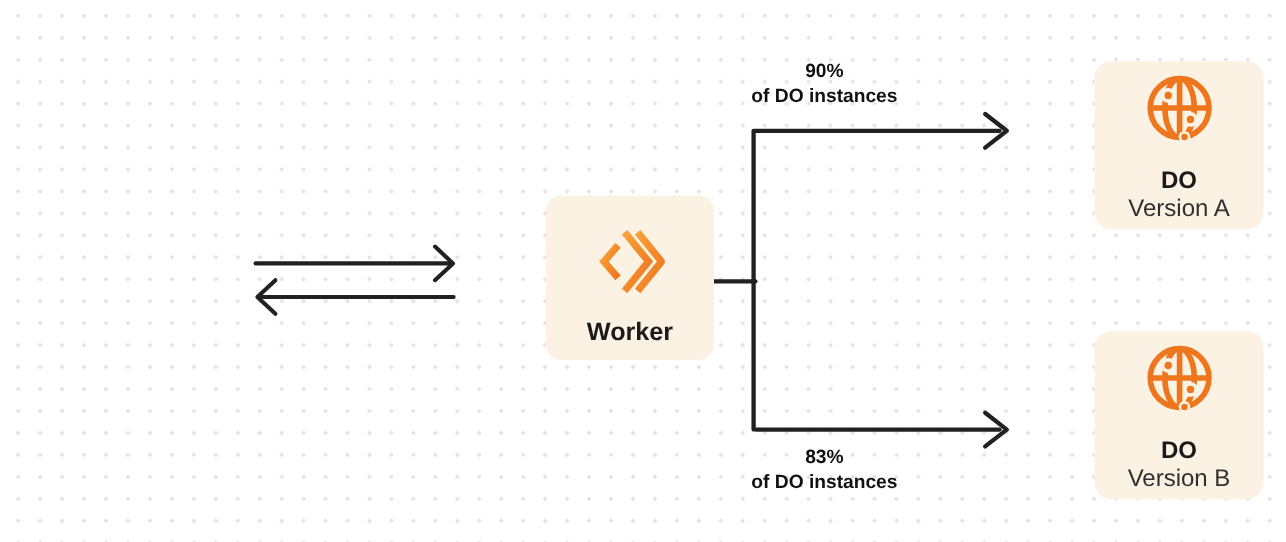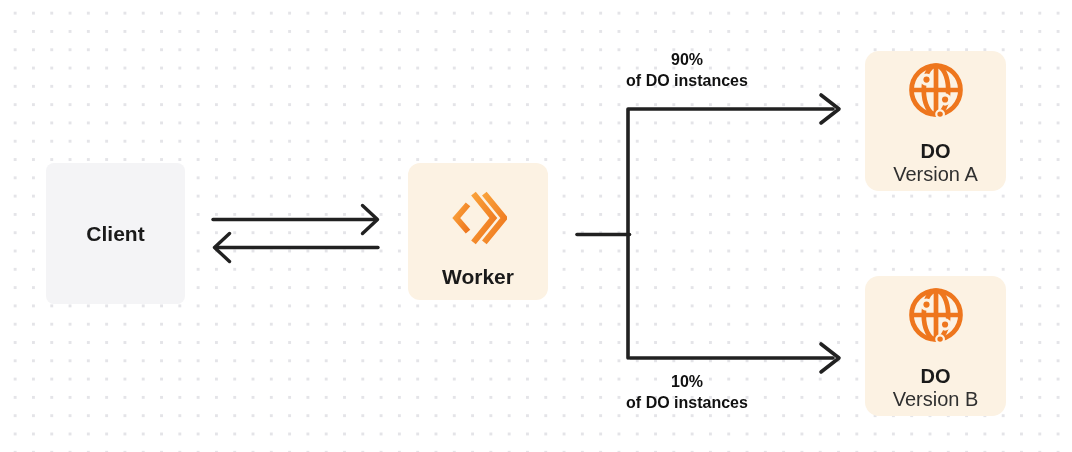--- a/index.html
+++ b/index.html
@@ -31,20 +31,21 @@
     stroke-linecap: round;
     stroke-linejoin: round;
   }
   .conn.thick { stroke-width: 3.6; }
   .node {
     position: absolute;
     display: flex;
     flex-direction: column;
     align-items: center;
     box-sizing: border-box;
+    margin-left: 47px;
   }
   .node-client {
     left: 46px; top: 163px;
     width: 139px; height: 141px;
     background: var(--node-gray-bg, #f4f4f6);
     border-radius: 8px;
     justify-content: center;
   }
   .node-client .node-label {
     font-size: 21px;
@@ -122,23 +123,20 @@
     <path class="conn" d="M362.5 205.5 L377.5 219.5 L362.5 233.5"></path>
     <path class="conn" d="M378 247.5 H216"></path>
     <path class="conn" d="M229.5 233.5 L214.5 247.5 L229.5 261.5"></path>
     <path class="conn thick" d="M577 234.5 H629.5"></path>
     <path class="conn thick" d="M628 358 V109 H833"></path>
     <path class="conn thick" d="M821 95 L839 109 L821 123"></path>
     <path class="conn thick" d="M630 358 H833"></path>
     <path class="conn thick" d="M821 344 L839 358 L821 372"></path>
   </svg>
 
-  <div class="node node-client">
-    <span class="node-label">Client</span>
-  </div>
 
   <div class="node node-worker">
     <svg class="icon-58" viewBox="0 0 64 64" xmlns="http://www.w3.org/2000/svg">
       <defs>
         <linearGradient id="wg" x1="0" y1="0" x2="1" y2="1">
           <stop offset="0" stop-color="#f9a13b"></stop>
           <stop offset="1" stop-color="#ee751c"></stop>
         </linearGradient>
       </defs>
       <g class="workers-stroke" stroke="url(#wg)">
@@ -149,21 +147,21 @@
     </svg>
     <span class="node-label">Worker</span>
   </div>
 
   <div class="split-label split-label-top">
     <div>90%</div>
     <div>of DO instances</div>
   </div>
 
   <div class="split-label split-label-bottom">
-    <div>10%</div>
+    <div>83%</div>
     <div>of DO instances</div>
   </div>
 
   <div class="node node-do node-do-a">
     <svg class="icon-58" viewBox="0 0 64 64" xmlns="http://www.w3.org/2000/svg">
       <g class="globe-stroke">
         <circle cx="32" cy="32" r="27"></circle>
         <ellipse cx="32" cy="32" rx="13.5" ry="27"></ellipse>
         <line x1="32" y1="5" x2="32" y2="59"></line>
         <line x1="5" y1="32" x2="59" y2="32"></line>

